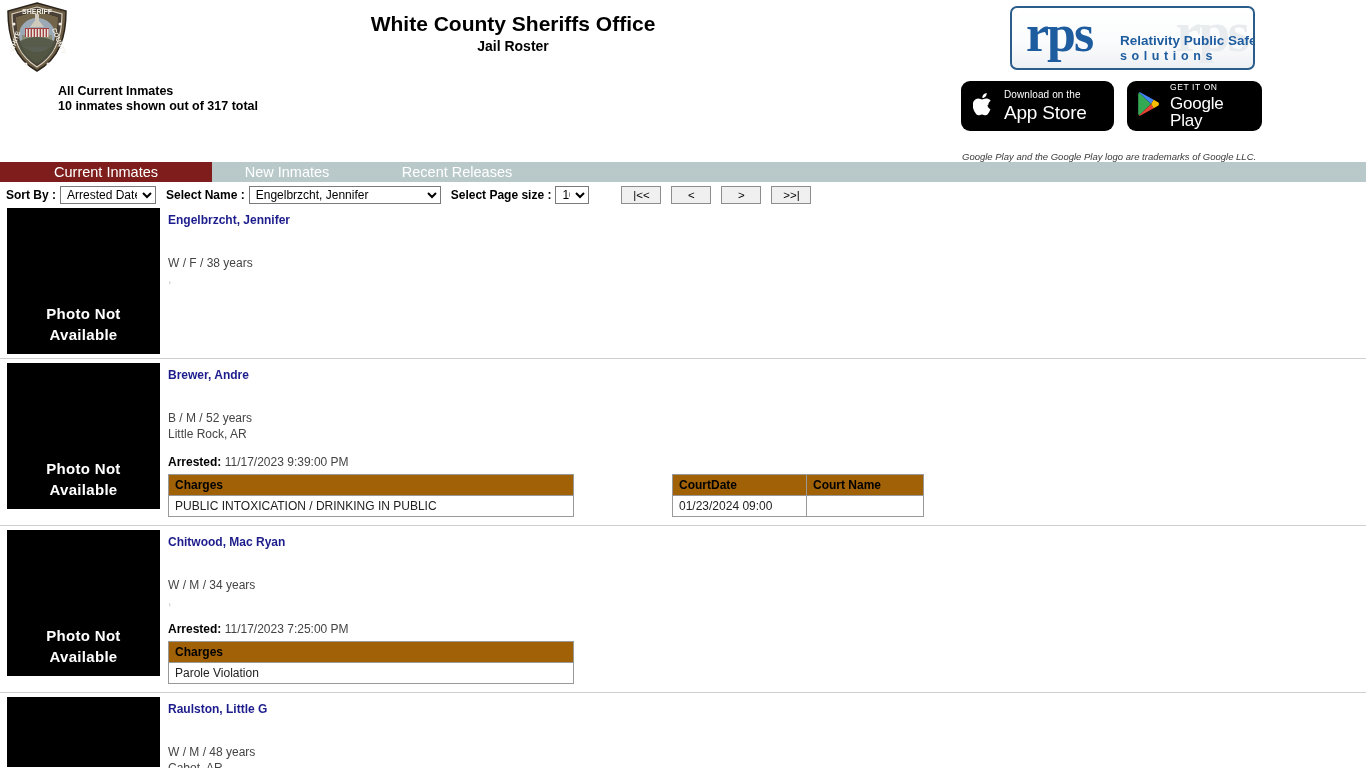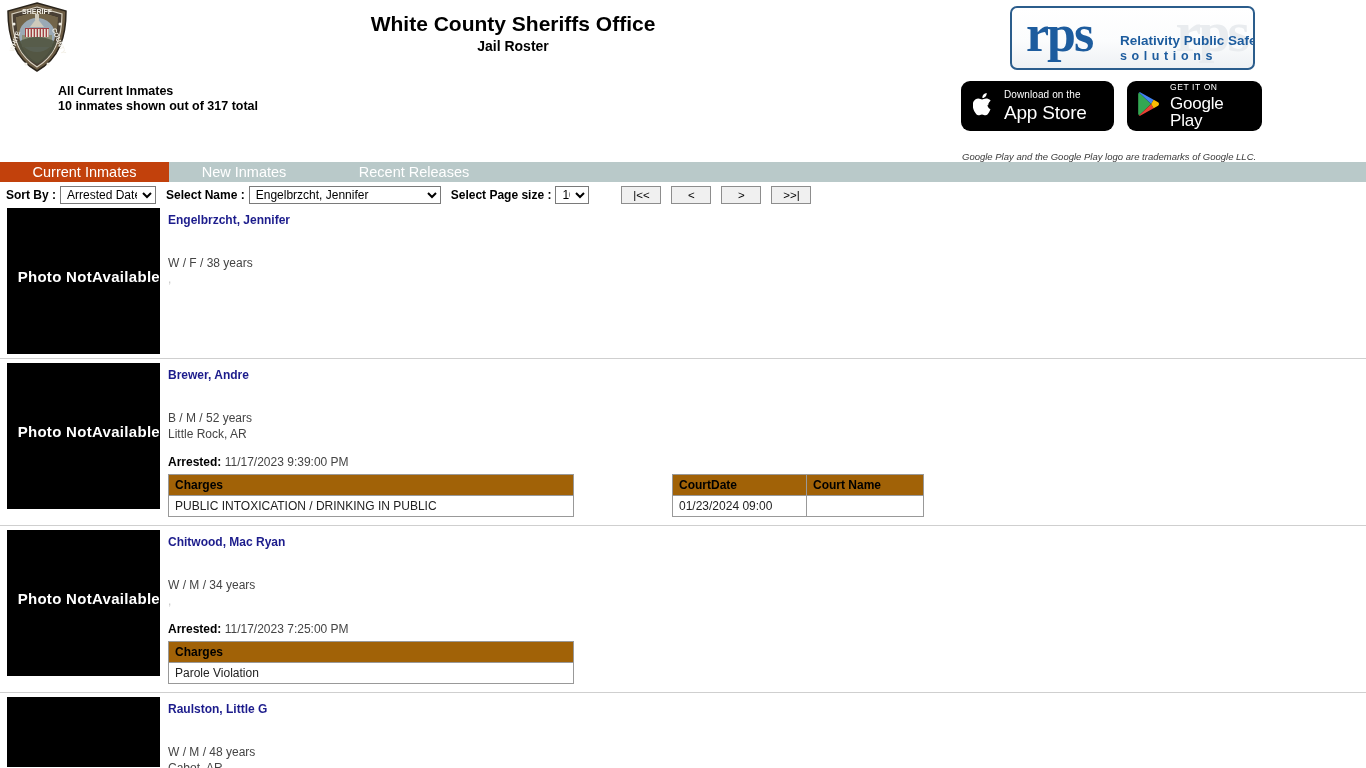--- a/index.html
+++ b/index.html
@@ -157,21 +157,21 @@
   }
   .tab {
     height: 20px;
     line-height: 20px;
     font-size: 14.5px;
     color: #ffffff;
     text-align: center;
     cursor: pointer;
     user-select: none;
   }
-  .tab.first { width: 169px; background: #c2410c; }
+  .tab.first { width: 212px; background: #7f1d1d; }
   .tab.mid  { width: 150px; }
   .tab.last { width: 190px; }
 
   
   .controls {
     position: relative;
     height: 22px;
     padding: 3px 0 0 6px;
     display: flex;
     align-items: center;
@@ -224,20 +224,21 @@
     width: 168px;
     flex: 0 0 168px;
     padding: 4px 4px 4px 7px;
   }
   .photo {
     width: 153px;
     height: 146px;
     background: #000;
     position: relative;
     display: flex;
+    flex-direction: column;
     justify-content: flex-end;
     align-items: center;
     padding-bottom: 9px;
   }
   .photo span {
     color: #fff;
     font-size: 15px;
     font-weight: bold;
     line-height: 21px;
     letter-spacing: .3px;

